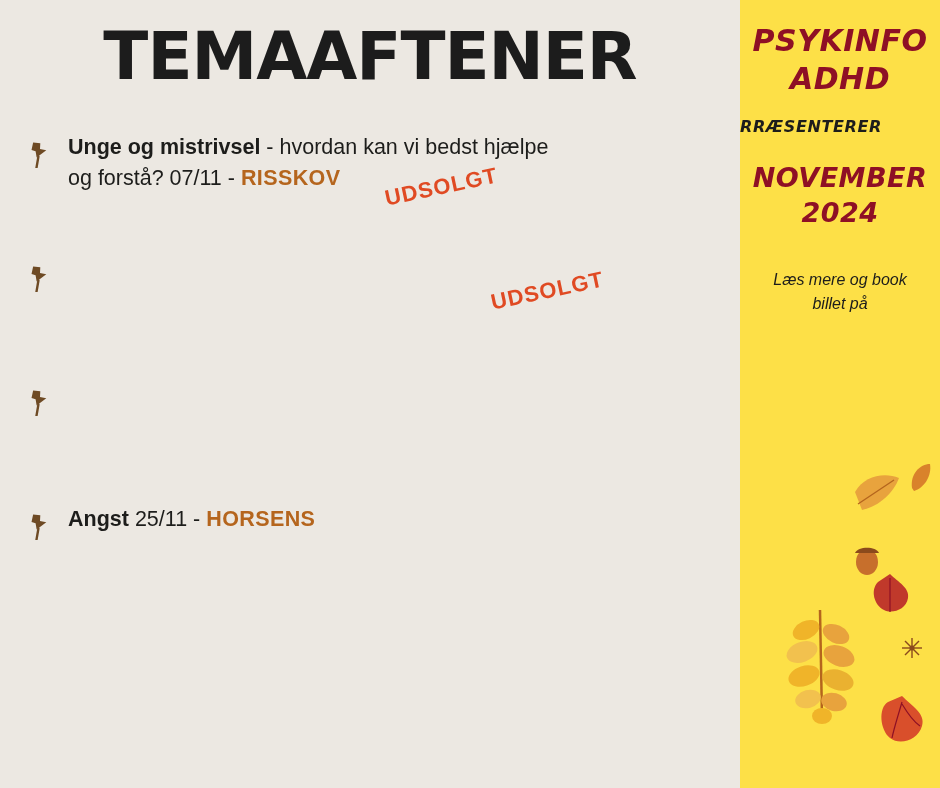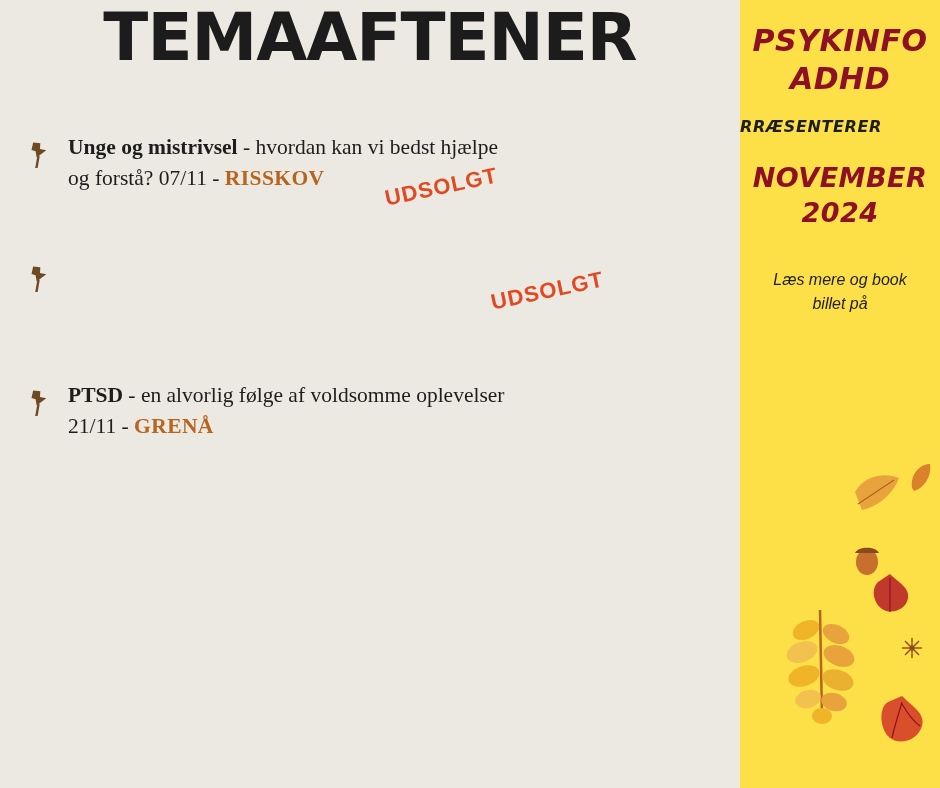--- a/index.html
+++ b/index.html
@@ -24,21 +24,21 @@
   .main {
     position: relative;
     width: 740px;
     height: 788px;
     background: #ece8e2;
     box-sizing: border-box;
   }
   .main-title {
     position: absolute;
     left: 0;
-    top: 3px;
+    top: 22px;
     width: 740px;
     text-align: center;
     font-family: "DejaVu Sans", sans-serif;
     font-weight: bold;
     font-size: 66px;
     letter-spacing: -1px;
     color: #1c1c1c;
     line-height: 1.05;
   }
   .events {
@@ -56,21 +56,21 @@
     box-sizing: border-box;
   }
   .pin {
     position: absolute;
     left: 26px;
     top: 6px;
     width: 30px;
     height: 30px;
   }
   .event-line {
-    font-family: Liberation Serif, serif;
+    font-family: Liberation Sans, sans-serif;
     font-size: 21.5px;
     color: #1d1d1b;
     line-height: 1.45;
   }
   .strong {
     font-weight: bold;
   }
   .place {
     color: #b5651d;
     font-weight: bold;
@@ -189,26 +189,35 @@
 
       <div class="event">
         <span class="pin">
           <svg width="30" height="30" viewBox="0 0 30 30">
             <g transform="rotate(-28 15 15)">
               <path d="M13 2 L19 6 L16 11 L21 15 L9 17 L11 11 L8 8 Z" fill="#6e4a24"></path>
               <path d="M11 17 L4 26" stroke="#6e4a24" stroke-width="2.4" stroke-linecap="round" fill="none"></path>
             </g>
           </svg>
         </span>
+      </div>
+
+      <div class="event">
+        <span class="pin">
+          <svg width="30" height="30" viewBox="0 0 30 30">
+            <g transform="rotate(-28 15 15)">
+              <path d="M13 2 L19 6 L16 11 L21 15 L9 17 L11 11 L8 8 Z" fill="#6e4a24"></path>
+              <path d="M11 17 L4 26" stroke="#6e4a24" stroke-width="2.4" stroke-linecap="round" fill="none"></path>
+            </g>
+          </svg>
+        </span>
         <div class="event-line">
-          <span class="strong">PTSD</span><span> - en alvorlig følge af voldsomme oplevelser</span><br>
-          <span>21/11 - </span><span class="place">GRENÅ</span>
+          <span class="strong">Angst</span><span> 25/11 - </span><span class="place">HORSENS</span>
         </div>
       </div>
-
 
     </div>
   </div>
 
   <div class="sidebar">
 
     <div class="sb-brand">
       <div>PSYKINFO</div>
       <div>ADHD</div>
     </div>

